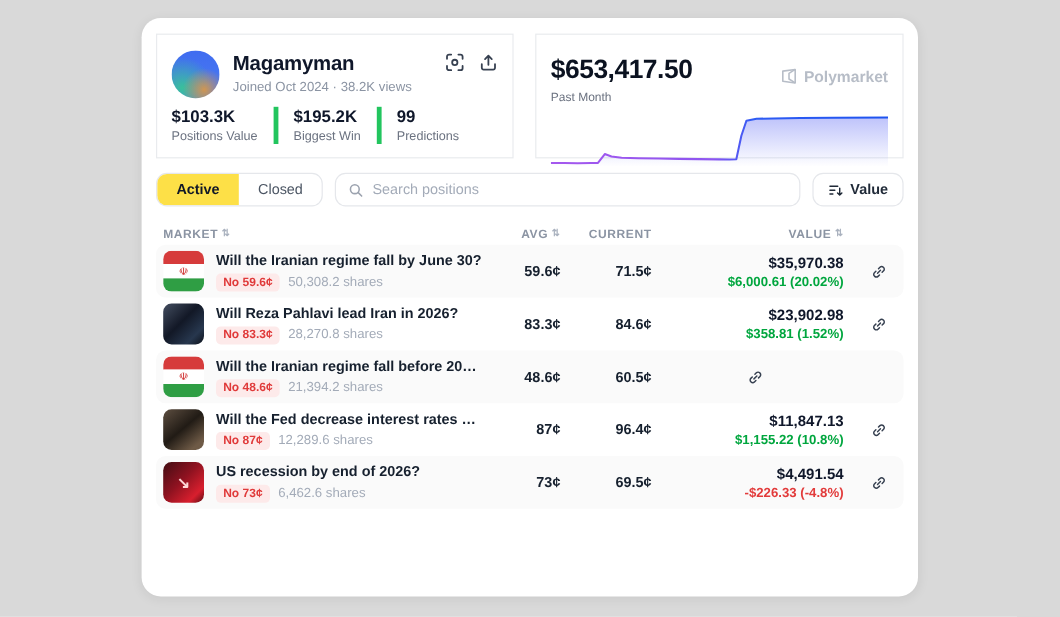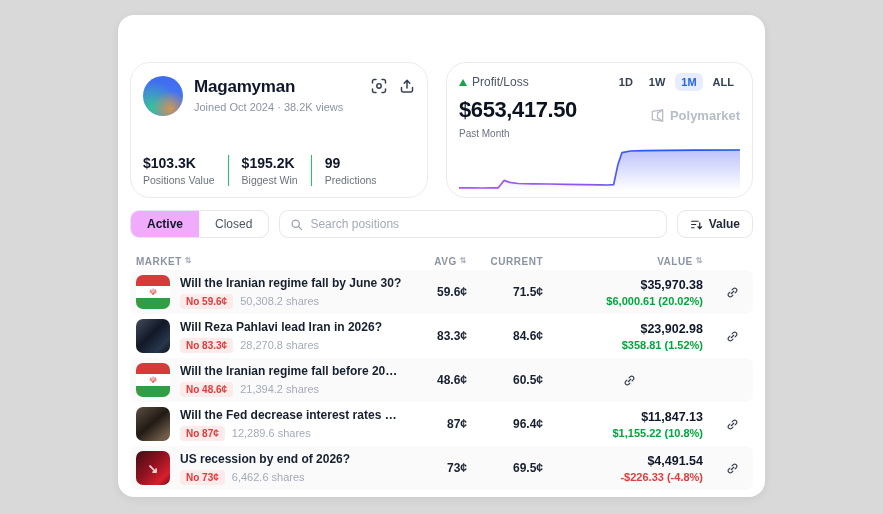--- a/index.html
+++ b/index.html
@@ -13,22 +13,22 @@
   .container {
     position:absolute; left:118px; top:15px;
     width:647px; height:482px;
     background:#ffffff; border-radius:16px;
     box-shadow:0 2px 10px rgba(0,0,0,0.07);
     padding:13px 12px 0 12px;
   }
   
   .cards-row { display:flex; gap:18px; }
   .card {
-    border:1px solid #e9ebee; border-radius:20px;
-    background:#fff; height:136px; position:relative;margin-top:34px;
+    border:1px solid #e9ebee; border-radius:0;
+    background:#fff; height:104px; position:relative;
   }
   .profile-card { width:298px; padding:13px 12px; }
   .chart-card { width:307px; padding:10px 12px 8px 12px; }
 
   .profile-head { display:flex; align-items:flex-start; }
   .avatar {
     width:40px; height:40px; border-radius:50%;
     background:
       radial-gradient(circle at 68% 82%, rgba(216,150,74,0.95), rgba(216,150,74,0) 42%),
       radial-gradient(circle at 22% 78%, rgba(56,196,150,0.95), rgba(56,196,150,0) 58%),
@@ -37,21 +37,21 @@
   }
   .profile-names { margin-left:11px; padding-top:1px; }
   .profile-name { font-size:17px; font-weight:700; color:#0f172a; letter-spacing:-0.2px; }
   .profile-sub { font-size:11px; color:#8b94a3; margin-top:4px; }
   .profile-actions { position:absolute; top:15px; right:12px; display:flex; gap:12px; color:#374151; }
   .icon-btn { width:16px; height:16px; cursor:pointer; display:inline-flex; }
   .icon-btn svg { width:100%; height:100%; }
 
   .stats-row { position:absolute; left:12px; right:24px; bottom:11px; display:flex; }
   .stat { padding-right:13px; }
-  .stat + .stat { border-left:1px solid #22c55e; padding-left:13px; }
+  .stat + .stat { border-left:4px solid #22c55e; padding-left:13px; }
   .stat-value { font-size:14px; font-weight:700; color:#0f172a; }
   .stat-label { font-size:10.5px; color:#6b7280; margin-top:3px; }
 
   
   .pl-head { display:flex; justify-content:space-between; align-items:center; }
   .pl-label { display:flex; align-items:center; gap:5px; font-size:12px; color:#4b5563; font-weight:500; }
   .up-tri { width:0; height:0; border-left:4.5px solid transparent; border-right:4.5px solid transparent; border-bottom:7px solid #17a34a; display:inline-block; }
   .ranges { display:flex; gap:4px; align-items:center; }
   .range-btn { font-size:11px; font-weight:700; color:#334155; padding:3px 6px; border-radius:6px; cursor:pointer; }
   .range-btn.sel { background:#e7edfc; color:#2563eb; }
@@ -65,21 +65,21 @@
   
   .tabs { display:flex; gap:16px; margin:21px 0 0 2px; }
   .tab { font-size:13px; cursor:pointer; }
   .tab.active { font-weight:700; color:#0f172a; }
   .tab.inactive { color:#64748b; font-weight:500; }
 
   
   .filter-row { display:flex; gap:10px; margin-top:12px; align-items:center; }
   .segmented { display:flex; border:1px solid #e5e7eb; border-radius:9px; overflow:hidden; height:28px; flex:0 0 auto; }
   .seg { font-size:12px; padding:0 16px; display:flex; align-items:center; cursor:pointer; }
-  .seg.on { background:#f0abfc; font-weight:700; color:#111827; }
+  .seg.on { background:#fde047; font-weight:700; color:#111827; }
   .seg.off { color:#4b5563; font-weight:500; }
   .search-box { flex:1; border:1px solid #e5e7eb; border-radius:9px; height:28px; display:flex; align-items:center; padding:0 10px; gap:7px; background:#fff; }
   .search-box svg { width:13px; height:13px; color:#9ca3af; flex:0 0 auto; }
   .search-box input { border:none; outline:none; font-size:12px; width:100%; color:#111827; font-family:"Liberation Sans",sans-serif; }
   .search-box input::placeholder { color:#a3abb8; }
   .sort-btn { border:1px solid #e5e7eb; border-radius:9px; height:28px; padding:0 12px; display:flex; align-items:center; gap:6px; font-size:12px; font-weight:600; color:#1f2937; background:#fff; cursor:pointer; flex:0 0 auto; }
   .sort-btn svg { width:13px; height:13px; }
 
   
   .tbl-header, .tbl-row {
@@ -156,32 +156,20 @@
           <div class="stat-label">Biggest Win</div>
         </div>
         <div class="stat">
           <div class="stat-value">99</div>
           <div class="stat-label">Predictions</div>
         </div>
       </div>
     </div>
 
     <div class="card chart-card">
-      <div class="pl-head">
-        <div class="pl-label">
-          <span class="up-tri"></span>
-          <span>Profit/Loss</span>
-        </div>
-        <div class="ranges">
-          <span class="range-btn">1D</span>
-          <span class="range-btn">1W</span>
-          <span class="range-btn sel">1M</span>
-          <span class="range-btn">ALL</span>
-        </div>
-      </div>
       <div class="pl-amount-row">
         <div class="pl-amount">$653,417.50</div>
         <div class="brand">
           <svg viewBox="0 0 16 16" fill="none" stroke="currentColor" stroke-width="1.4" stroke-linejoin="round">
             <path d="M2.5 3.5 13.5 2v12L2.5 12.5z"></path>
             <path d="M13.5 2 8 5.5v5L13.5 14"></path>
           </svg>
           <span>Polymarket</span>
         </div>
       </div>

